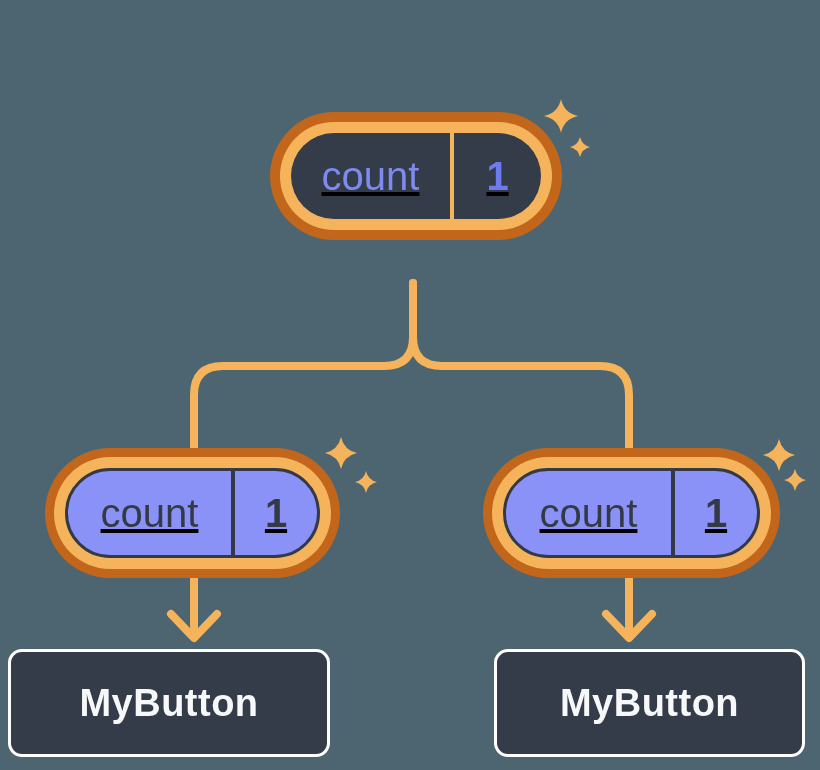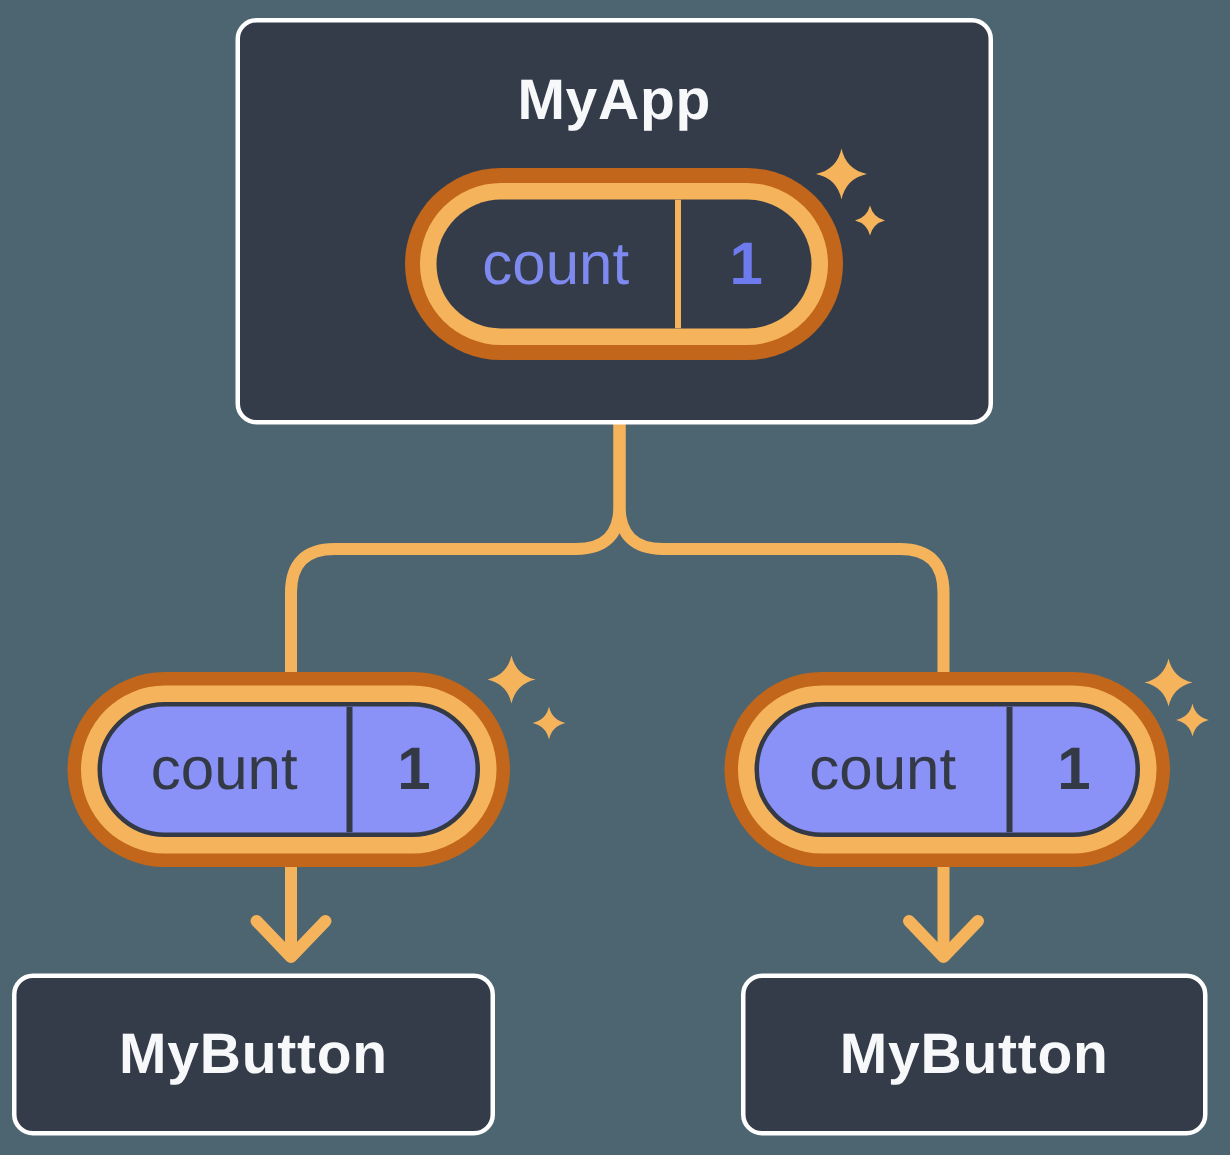--- a/index.html
+++ b/index.html
@@ -48,20 +48,21 @@
   #root-node .node-title { margin-top: 31px; }
 
   
   .pill-outer {
     position: absolute;
     z-index: 3;
     background: #C1661A;          
     border-radius: 999px;
     box-sizing: border-box;
     padding: 10px;
+    text-decoration: underline;
   }
   #root-pill  { left: 270px; top: 112px; width: 292px; height: 128px; }
   #left-pill  { left: 45px;  top: 448px; width: 295px; height: 130px; padding: 9px; }
   #right-pill { left: 483px; top: 448px; width: 297px; height: 130px; padding: 9px; }
 
   .pill-mid {
     background: #F5B45C;          
     border-radius: 999px;
     box-sizing: border-box;
     height: 100%;
@@ -109,23 +110,20 @@
 
   <svg class="layer layer-lines" width="820" height="770" viewBox="0 0 820 770">
     <g fill="none" stroke="#F5B45C" stroke-width="8" stroke-linecap="round" stroke-linejoin="round">
       <path d="M413,283 L413,337 Q413,366 384,366 L223,366 Q194,366 194,395 L194,632"></path>
       <path d="M413,283 L413,337 Q413,366 442,366 L600,366 Q629,366 629,395 L629,632"></path>
       <path d="M171,614 L194,638 L217,614"></path>
       <path d="M606,614 L629,638 L652,614"></path>
     </g>
   </svg>
 
-  <div class="node" id="root-node">
-    <div class="node-title">MyApp</div>
-  </div>
 
   <div class="pill-outer" id="root-pill">
     <div class="pill-mid">
       <div class="pill-core dark">
         <div class="pill-label">count</div>
         <div class="pill-divider"></div>
         <div class="pill-value">1</div>
       </div>
     </div>
   </div>

